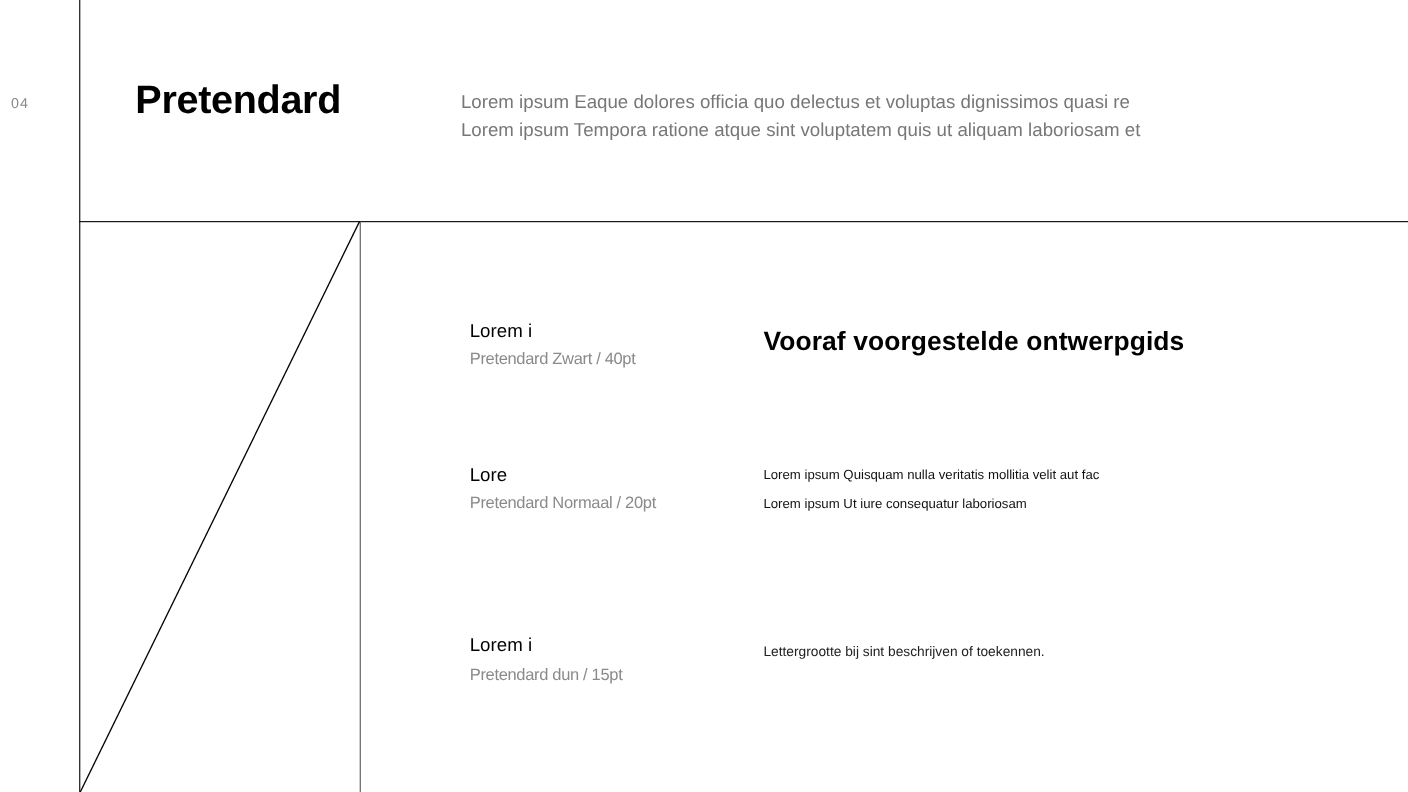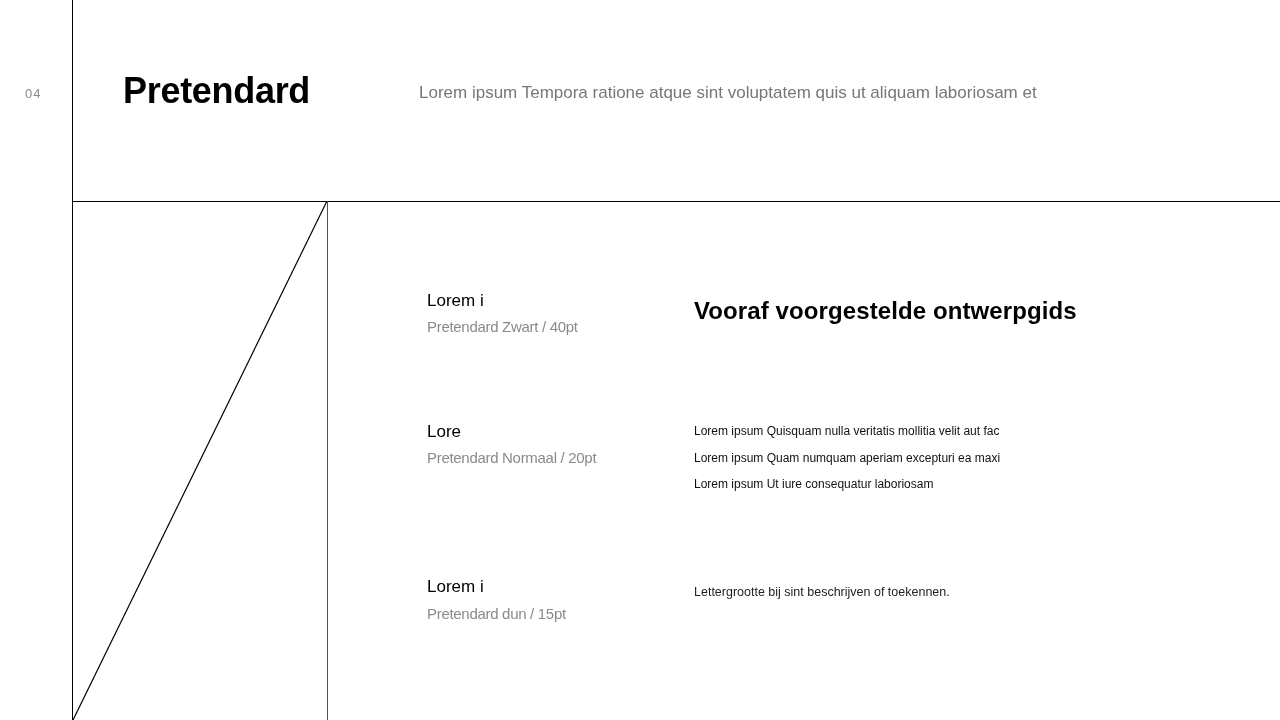--- a/index.html
+++ b/index.html
@@ -1,21 +1,21 @@
 <!DOCTYPE html>
 <html><head>
   <meta charset="utf-8">
   <style>
     html, body { margin: 0; padding: 0; }
     body {
       width: 1280px; height: 720px; position: relative; overflow: hidden;
       background: #ffffff; font-family: "Liberation Sans", "DejaVu Sans", sans-serif; color: #000;
     }
     .page-number {
-      position: absolute; left: 25px; top: 86px; font-size: 13px; color: #8a8a8a; letter-spacing: 1px;
+      position: absolute; left: 10px; top: 86px; font-size: 13px; color: #8a8a8a; letter-spacing: 1px;
     }
     .vline-left { position: absolute; left: 72px; top: 0; width: 1px; height: 720px; background: #000; }
     .hline { position: absolute; left: 72px; top: 201px; width: 1208px; height: 1px; background: #000; }
     .vline-mid { position: absolute; left: 327px; top: 201px; width: 1px; height: 519px; background: #555; }
     .diagonal { position: absolute; left: 72px; top: 201px; width: 256px; height: 519px; }
     .page-title {
       position: absolute; left: 123px; top: 70px; font-size: 36px; font-weight: 900; letter-spacing: -0.3px;
     }
     .intro {
       position: absolute; left: 419px; top: 80px; font-size: 17px; line-height: 26px; color: #777;
@@ -43,30 +43,30 @@
 <div class="vline-left"></div>
 <div class="hline"></div>
 <div class="vline-mid"></div>
 <svg class="diagonal" viewBox="0 0 256 519" preserveAspectRatio="none">
   <line x1="255" y1="0" x2="1" y2="519" stroke="#000" stroke-width="1.2"></line>
 </svg>
 
 <div class="page-title">Pretendard</div>
 
 <div class="intro">
+  <div>Lorem ipsum Eaque dolores officia quo delectus et voluptas dignissimos quasi re</div>
   <div>Lorem ipsum Tempora ratione atque sint voluptatem quis ut aliquam laboriosam et</div>
 </div>
 
 <div class="label-title" style="top:291px;">Lorem i</div>
 <div class="label-sub" style="top:318px;">Pretendard Zwart / 40pt</div>
 <div class="sample-heading">Vooraf voorgestelde ontwerpgids</div>
 
 <div class="label-title" style="top:422px;">Lore</div>
 <div class="label-sub" style="top:449px;">Pretendard Normaal / 20pt</div>
 <div class="sample-body">
   <div>Lorem ipsum Quisquam nulla veritatis mollitia velit aut fac</div>
-  <div>Lorem ipsum Quam numquam aperiam excepturi ea maxi</div>
   <div>Lorem ipsum Ut iure consequatur laboriosam</div>
 </div>
 
 <div class="label-title" style="top:577px;">Lorem i</div>
 <div class="label-sub" style="top:605px;">Pretendard dun / 15pt</div>
 <div class="sample-small">Lettergrootte bij sint beschrijven of toekennen.</div>
 
 </body></html>

